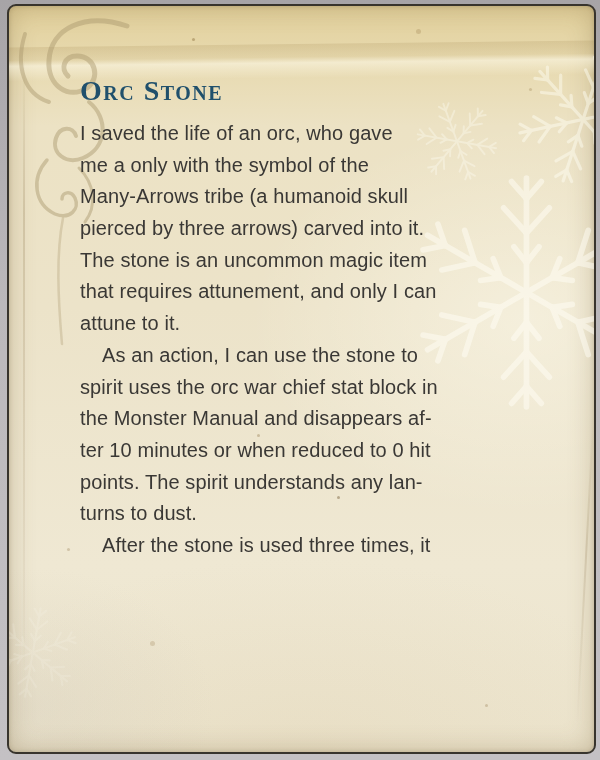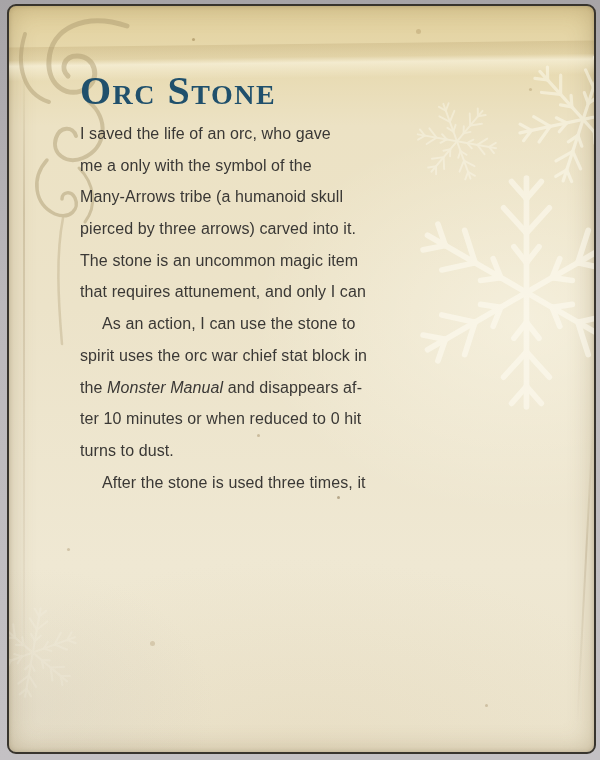--- a/index.html
+++ b/index.html
@@ -102,36 +102,36 @@
     position: absolute;
     left: 71px; top: 66px; right: 24px;
     z-index: 3;
   }
 
   .title {
     margin: 0 0 8px 0;
     font-family: "Liberation Serif", serif;
     font-variant: small-caps;
     font-weight: 600;
-    font-size: 40px;
+    font-size: 28px;
     line-height: 38px;
     letter-spacing: 1.5px;
     color: #20506c;
   }
 
   .body-text {
-    font-size: 16px;
+    font-size: 20px;
     line-height: 31.7px;
     color: #3a3835;
     letter-spacing: 0.1px;
   }
   .body-text .line { height: 31.7px; white-space: nowrap; }
   .body-text .line.indent { padding-left: 22px; }
   .body-text .b { font-weight: normal; }
-  .body-text .i { font-style: italic; }
+  .body-text .i { }
 </style>
 </head>
 <body>
 
 <div class="stage">
   <div class="page">
 
     <div class="fold-top"></div>
     <div class="crease-left"></div>
     <div class="crease-right"></div>
@@ -187,23 +187,25 @@
 
     <div class="content">
       <h1 class="title">Orc Stone</h1>
       <div class="body-text">
           <div class="line"><span>I saved the life of an orc, who gave</span></div>
           <div class="line"><span>me a only with the symbol of the</span></div>
           <div class="line"><span>Many-Arrows tribe (a humanoid skull</span></div>
           <div class="line"><span>pierced by three arrows) carved into it.</span></div>
           <div class="line"><span>The stone is an uncommon magic item</span></div>
           <div class="line"><span>that requires attunement, and only I can</span></div>
+          <div class="line"><span>attune to it.</span></div>
           <div class="line indent"><span>As an action, I can use the stone to</span></div>
           <div class="line"><span>spirit uses the </span><span class="b">orc war chief</span><span> stat block in</span></div>
           <div class="line"><span>the </span><span class="i">Monster Manual</span><span> and disappears af-</span></div>
           <div class="line"><span>ter 10 minutes or when reduced to 0 hit</span></div>
+          <div class="line"><span>points. The spirit understands any lan-</span></div>
           <div class="line"><span>turns to dust.</span></div>
           <div class="line indent"><span>After the stone is used three times, it</span></div>
         </div>
     </div>
 
   </div>
 </div>
 
 </body></html>

